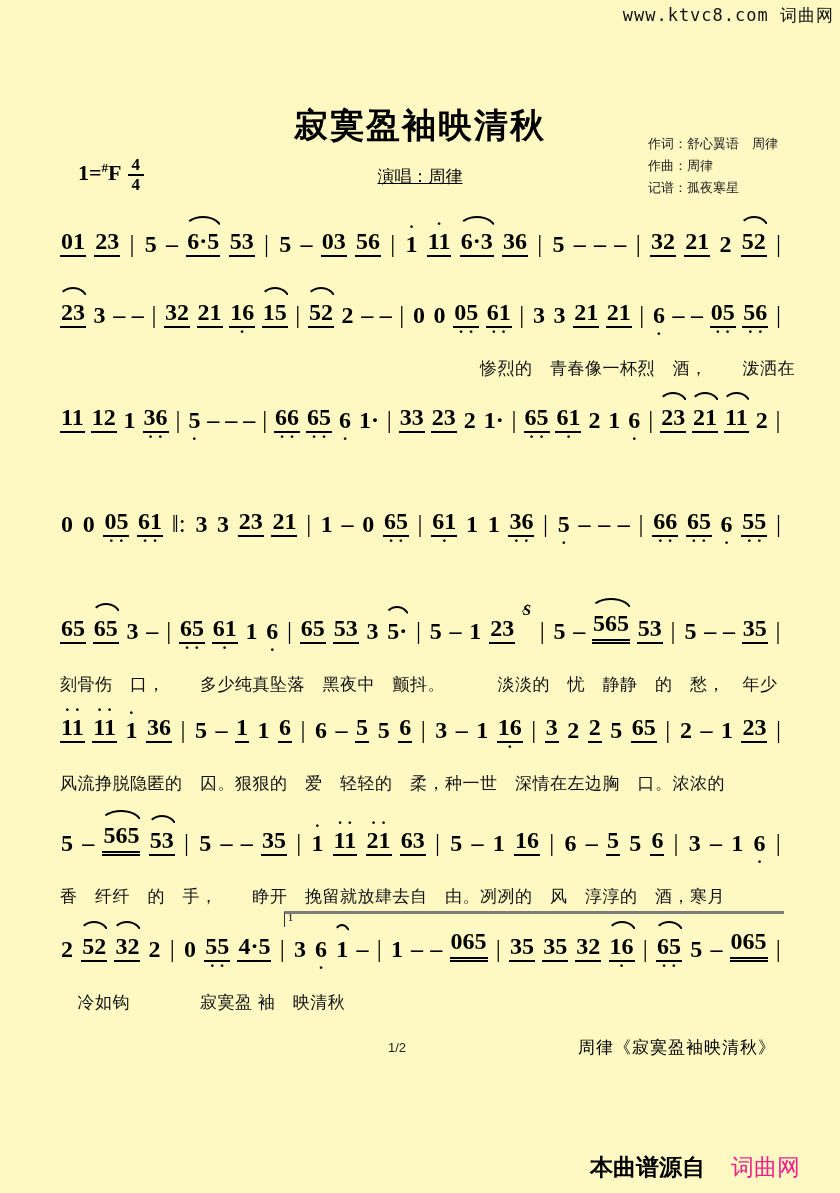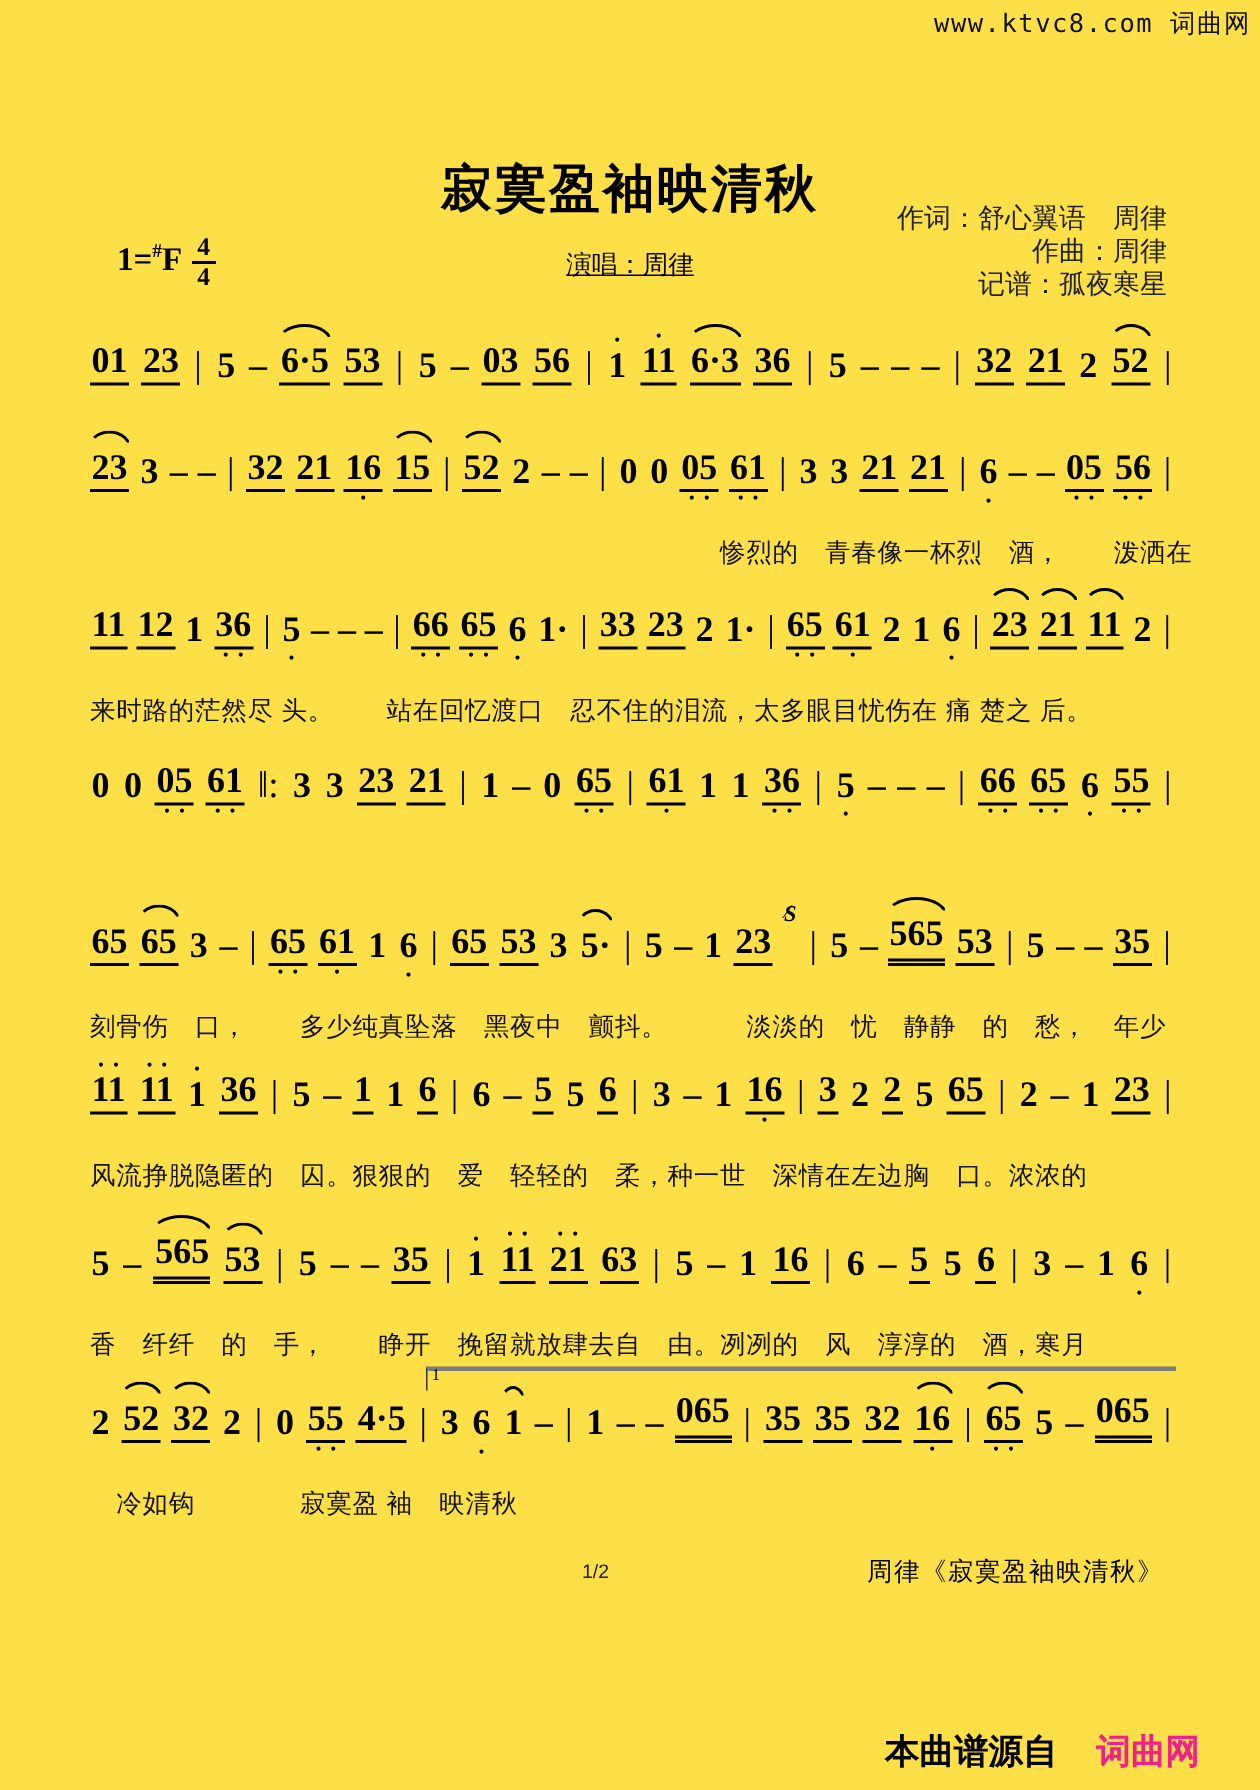--- a/index.html
+++ b/index.html
@@ -1,30 +1,30 @@
 <!DOCTYPE html>
 <html><head>
 <meta charset="utf-8">
 <style>
   html,body{margin:0;padding:0;background:#fff;}
-  .page{position:relative;width:840px;height:1193px;background:#fde047;overflow:hidden;
+  .page{position:relative;width:840px;height:1193px;background:#fef9c3;overflow:hidden;
         font-family:"Liberation Serif",serif;color:#000;}
   .watermark{position:absolute;top:4px;right:6px;font-family:"DejaVu Sans Mono",monospace;
              font-size:17px;color:#111;letter-spacing:1px;}
   .title{position:absolute;top:103px;left:0;width:100%;text-align:center;
          font-size:34px;font-weight:bold;letter-spacing:2px;font-family:"Liberation Sans",sans-serif;}
   .singer{position:absolute;top:165px;left:0;width:100%;text-align:center;font-size:17px;
           font-family:"Liberation Sans",sans-serif;text-decoration:underline;}
   .keysig{position:absolute;top:156px;left:78px;font-size:22px;font-weight:bold;}
   .keysig sup{font-size:13px;vertical-align:super;}
   .frac{display:inline-flex;flex-direction:column;align-items:center;vertical-align:middle;
         margin-left:6px;font-size:17px;line-height:1.05;}
   .frac .ftop{border-bottom:2px solid #000;padding:0 4px;}
-  .credits{position:absolute;top:134px;right:62px;text-align:right;font-size:18px;color:#222;
-           line-height:22px;font-family:Liberation Serif, serif;}
+  .credits{position:absolute;top:134px;right:62px;text-align:left;font-size:13px;color:#222;
+           line-height:22px;font-family:Liberation Mono, monospace;}
   
   .line{position:absolute;left:60px;right:58px;}
   .l1{top:228px}.l2{top:299px}.l3{top:404px}.l4{top:508px}
   .l5{top:610px}.l6{top:714px}.l7{top:822px}.l8{top:928px}
   .notes{display:flex;justify-content:space-between;align-items:flex-end;
          font-size:24px;font-weight:bold;line-height:1.1;position:relative;}
   .note{position:relative;padding:0 1px;white-space:nowrap;}
   .bar{font-weight:400;font-size:25px;padding:0 1px;}
   .dash{font-weight:bold;}
   .u1{border-bottom:2px solid #000;padding-bottom:1px;}
@@ -48,21 +48,21 @@
   .volta span{position:absolute;left:3px;top:-3px;font-size:11px;font-weight:normal;}
   .lyr{margin-top:29px;font-size:17px;font-family:"Liberation Sans",sans-serif;
        white-space:pre;letter-spacing:0.5px;color:#111;}
   
   .pagenum{position:absolute;top:1040px;left:388px;font-size:13px;
            font-family:"Liberation Sans",sans-serif;color:#222;}
   .caption{position:absolute;top:1036px;right:64px;font-size:17px;letter-spacing:1px;
            font-family:"Liberation Sans",sans-serif;margin-left:44px;}
   .source{position:absolute;top:1152px;right:40px;font-size:23px;
           font-family:"Liberation Sans",sans-serif;font-weight:bold;}
-  .source .site{margin-left:26px;font-weight:bold;text-align:center;}
+  .source .site{margin-left:26px;font-weight:normal;text-align:center;}
 </style>
 </head>
 <body>
 
 <div class="page">
   <div class="watermark">www.ktvc8.com 词曲网</div>
 
   <div class="title">寂寞盈袖映清秋</div>
 
   <div class="keysig"><span>1=</span><sup>#</sup><span>F</span><span class="frac">
@@ -174,21 +174,20 @@
           <span class="note ">2</span>
           <span class="note ">1</span>
           <span class="note db1">6</span>
           <span class="bar">|</span>
           <span class="note u1 arc">23</span>
           <span class="note u1 arc">21</span>
           <span class="note u1 arc">11</span>
           <span class="note ">2</span>
           <span class="bar">|</span>
         </div>
-        <div class="lyr">来时路的茫然尽 头。　　站在回忆渡口　忍不住的泪流，太多眼目忧伤在 痛 楚之 后。</div>
       </div>
       <div class="line l4">
         <div class="notes">
           <span class="note ">0</span>
           <span class="note ">0</span>
           <span class="note u1 db2">05</span>
           <span class="note u1 db2">61</span>
           <span class="bar">‖:</span>
           <span class="note ">3</span>
           <span class="note ">3</span>

